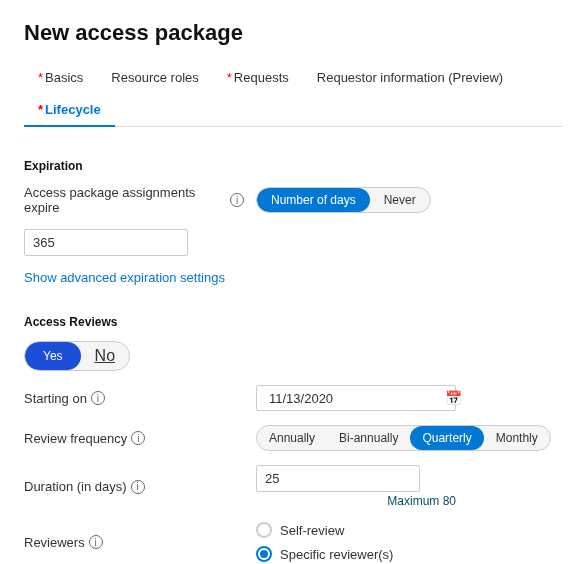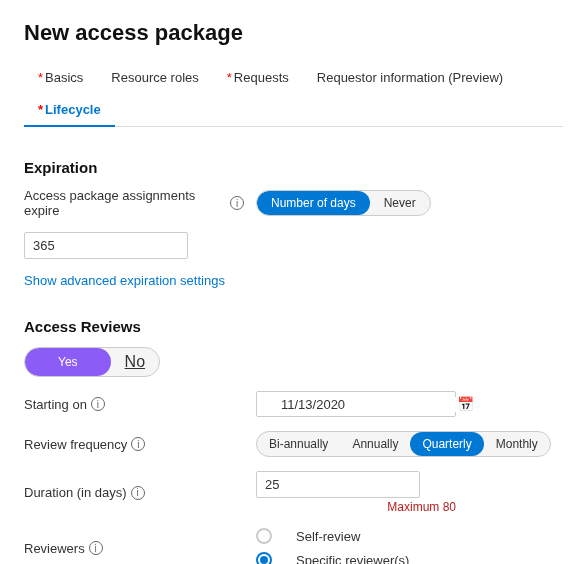--- a/index.html
+++ b/index.html
@@ -39,21 +39,21 @@
     .nav-tab.active {
       color: #0078d4;
       border-bottom: 2px solid #0078d4;
       font-weight: 600;
     }
     .nav-tab .required-star {
       color: #e00;
       margin-right: 2px;
     }
     .section-title {
-      font-size: 15px;
+      font-size: 12px;
       font-weight: 700;
       margin-bottom: 12px;
       color: #111;
     }
     .form-row {
       display: flex;
       align-items: center;
       margin-bottom: 14px;
       gap: 12px;
     }
@@ -126,45 +126,45 @@
     }
     
     .yes-no-group {
       display: inline-flex;
       border: 1px solid #ccc;
       border-radius: 20px;
       overflow: hidden;
       background: #f5f5f5;
     }
     .yes-btn {
-      padding: 5px 33px;
-      font-size: 12px;
-      cursor: pointer;
-      background: #8b5cf6;
+      padding: 5px 18px;
+      font-size: 12px;
+      cursor: pointer;
+      background: #1d4ed8;
       color: #fff;
       border: none;
       border-radius: 20px;
     }
     .no-btn {
       padding: 5px 14px;
       font-size: 16px;
       cursor: pointer;
       background: transparent;
       color: #333;
       border: none;
       text-decoration: underline;
     }
     
     .date-input-wrapper {
       display: flex;
       align-items: center;
       border: 1px solid #ccc;
       border-radius: 2px;
       width: 200px;
-      padding: 4px 24px;
+      padding: 4px 12px;
       background: #fff;
     }
     .date-input {
       border: none;
       outline: none;
       font-size: 13px;
       flex: 1;
       color: #333;
     }
     .calendar-icon {
@@ -189,35 +189,35 @@
       color: #333;
       border-radius: 20px;
     }
     .freq-btn.active-blue {
       background: #0078d4;
       color: #fff;
     }
     
     .max-label {
       font-size: 12px;
-      color: #b91c1c;
+      color: #0c4a6e;
       text-align: right;
       width: 200px;
       margin-top: 2px;
     }
     
     .radio-group {
       display: flex;
       flex-direction: column;
       gap: 8px;
     }
     .radio-option {
       display: flex;
       align-items: center;
-      gap: 24px;
+      gap: 8px;
       font-size: 13px;
       cursor: pointer;
     }
     .radio-circle {
       width: 16px;
       height: 16px;
       border-radius: 50%;
       border: 2px solid #ccc;
       display: flex;
       align-items: center;
@@ -314,22 +314,22 @@
       </div>
     </div>
 
     <div class="form-row">
       <div class="form-label">
         <span>Review frequency</span>
         <span class="info-icon">i</span>
       </div>
       <div class="form-control-area">
         <div class="freq-group">
+          <button class="freq-btn">Annually</button>
           <button class="freq-btn">Bi-annually</button>
-          <button class="freq-btn">Annually</button>
           <button class="freq-btn active-blue">Quarterly</button>
           <button class="freq-btn">Monthly</button>
         </div>
       </div>
     </div>
 
     <div class="form-row">
       <div class="form-label">
         <span>Duration (in days)</span>
         <span class="info-icon">i</span>

